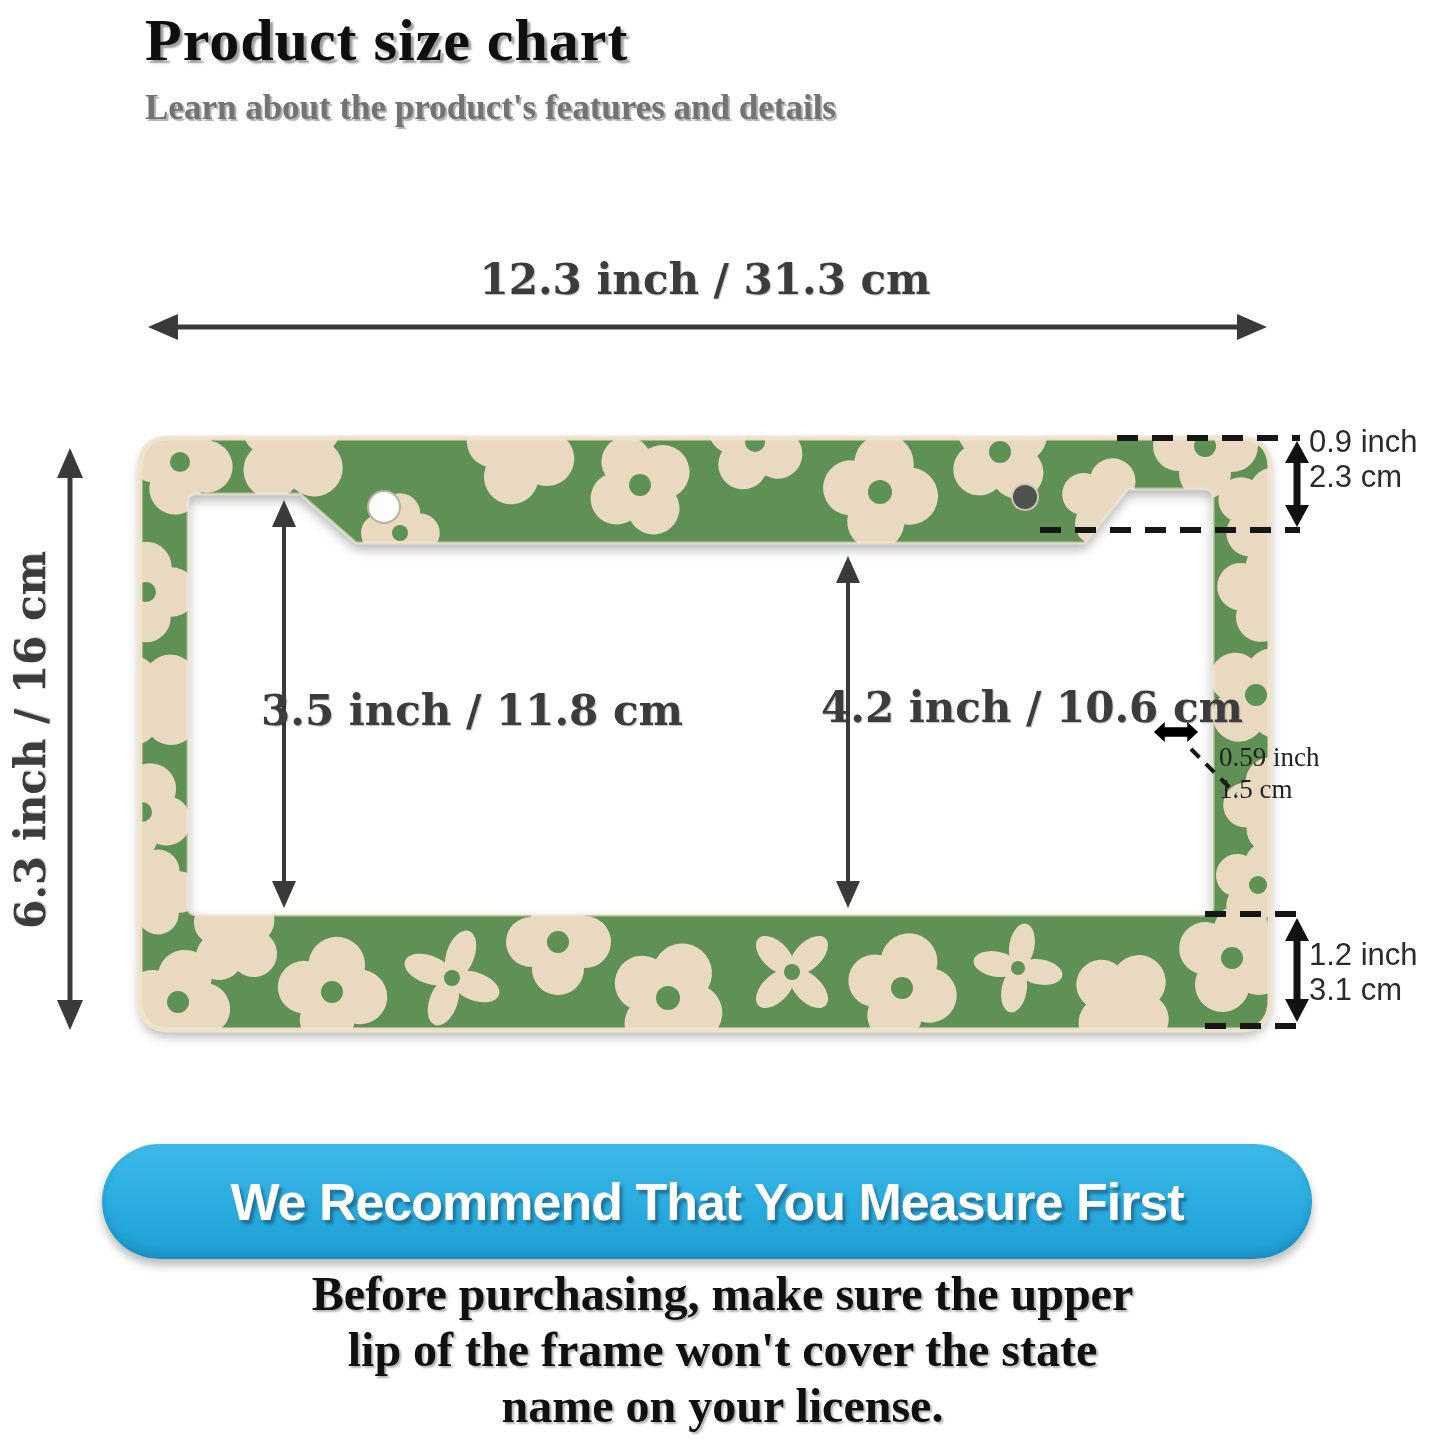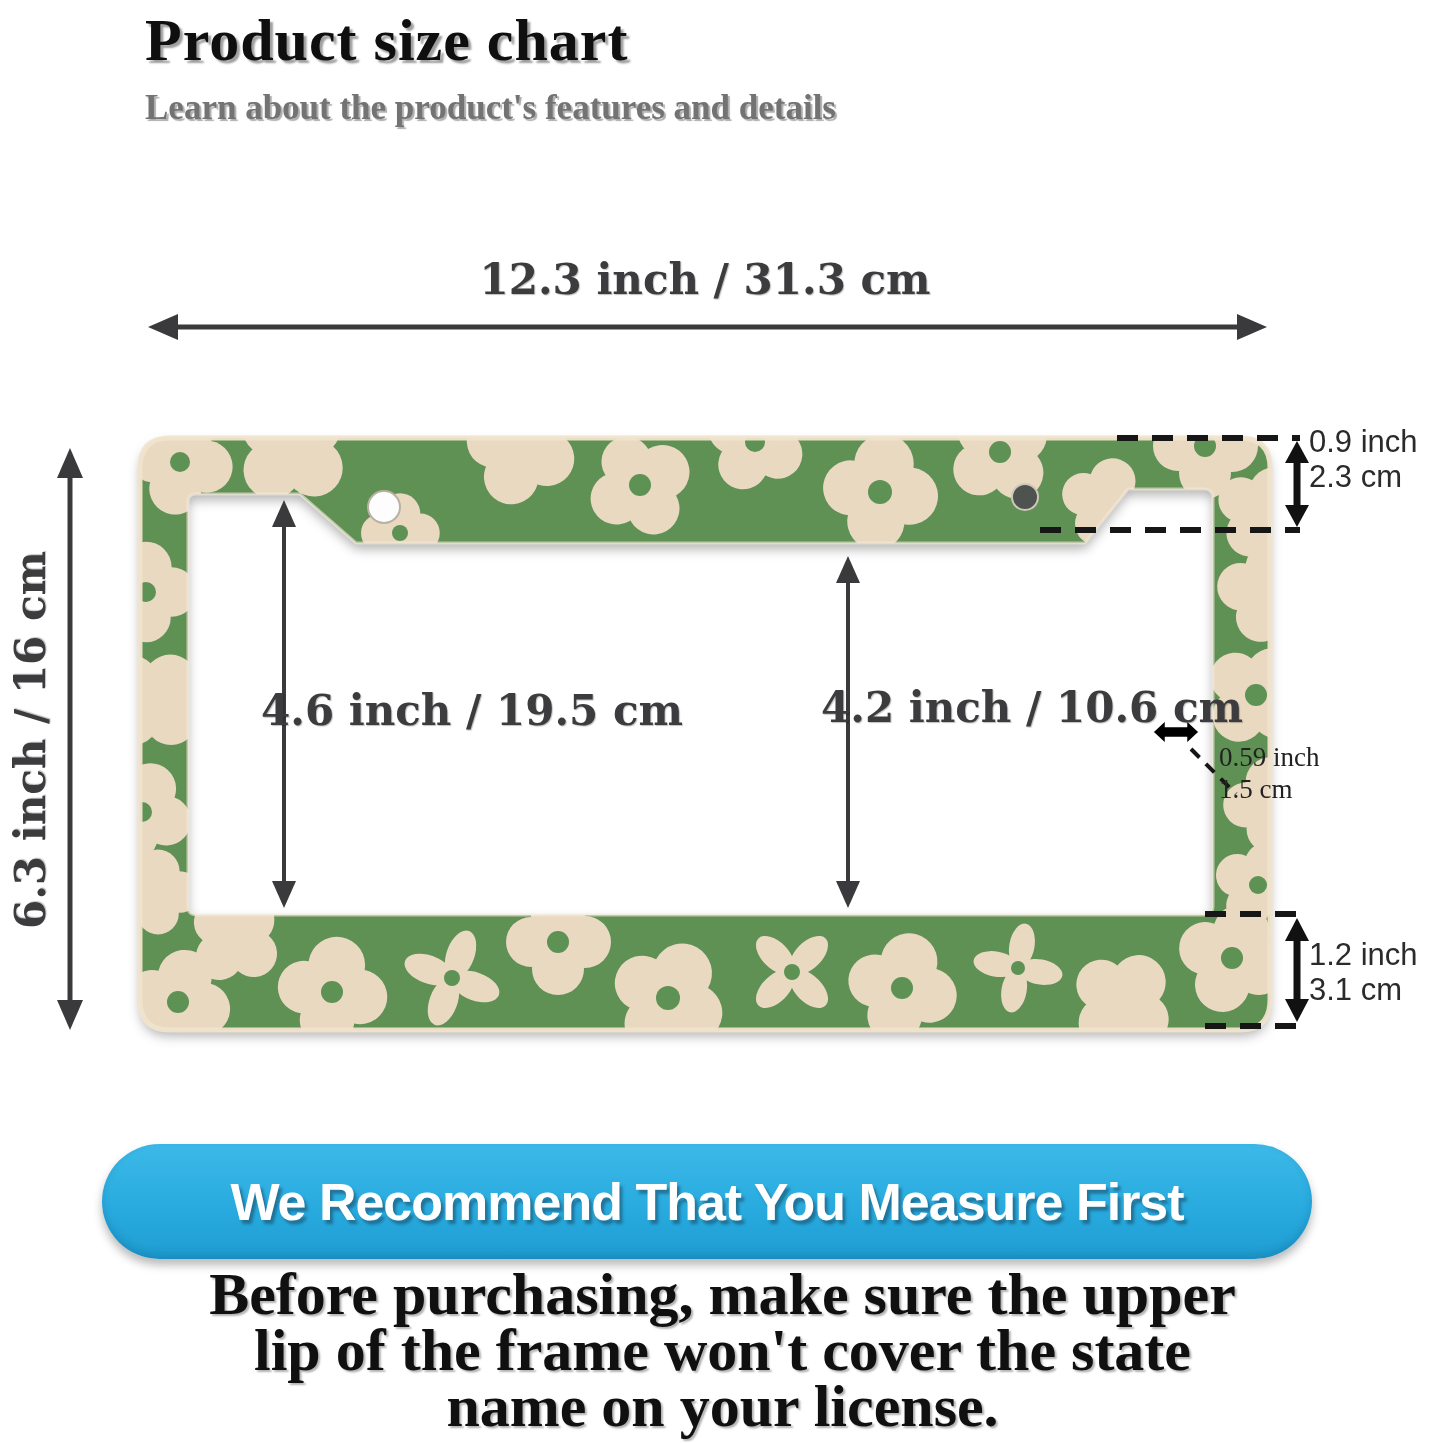--- a/index.html
+++ b/index.html
@@ -48,21 +48,21 @@
     box-shadow:0 6px 10px rgba(0,0,0,0.28), inset 0 -4px 8px rgba(0,50,90,0.18);
     display:flex;align-items:center;justify-content:center;margin-top:16px;
   }
   .banner-text{
     font-family:"Liberation Sans",sans-serif;font-weight:bold;font-size:52px;
     color:#ffffff;letter-spacing:-1px;white-space:nowrap;
     text-shadow:3px 4px 3px rgba(25,70,95,0.55);
   }
   .note{
     position:absolute;left:0;right:0;top:1266px;text-align:center;
-    font-family:"Liberation Serif",serif;font-weight:bold;font-size:60px;
+    font-family:"Liberation Serif",serif;font-weight:bold;font-size:48px;
     color:#101010;line-height:56px;
     text-shadow:2px 2px 2px rgba(0,0,0,0.3);
   }
   svg{position:absolute;left:0;top:0;}
 </style>
 </head>
 <body>
 
 <div class="stage">
 
@@ -219,21 +219,21 @@
   <div class="title">Product size chart</div>
 
   <div class="subtitle">
     <div>Learn about the product's features and details</div>
   </div>
 
   <div class="dim dim-top">12.3 inch / 31.3 cm</div>
 
   <div class="dim dim-left">6.3 inch / 16 cm</div>
 
-  <div class="dim dim-inner-left">4.6 inch / 19.5 cm</div>
+  <div class="dim dim-inner-left">3.5 inch / 11.8 cm</div>
 
   <div class="dim dim-inner-right">4.2 inch / 10.6 cm</div>
 
   <div class="small-sans lbl-top-lip">
     <div>0.9 inch</div>
     <div>2.3 cm</div>
   </div>
 
   <div class="small-mono lbl-side-width">
     <div>0.59 inch</div>

